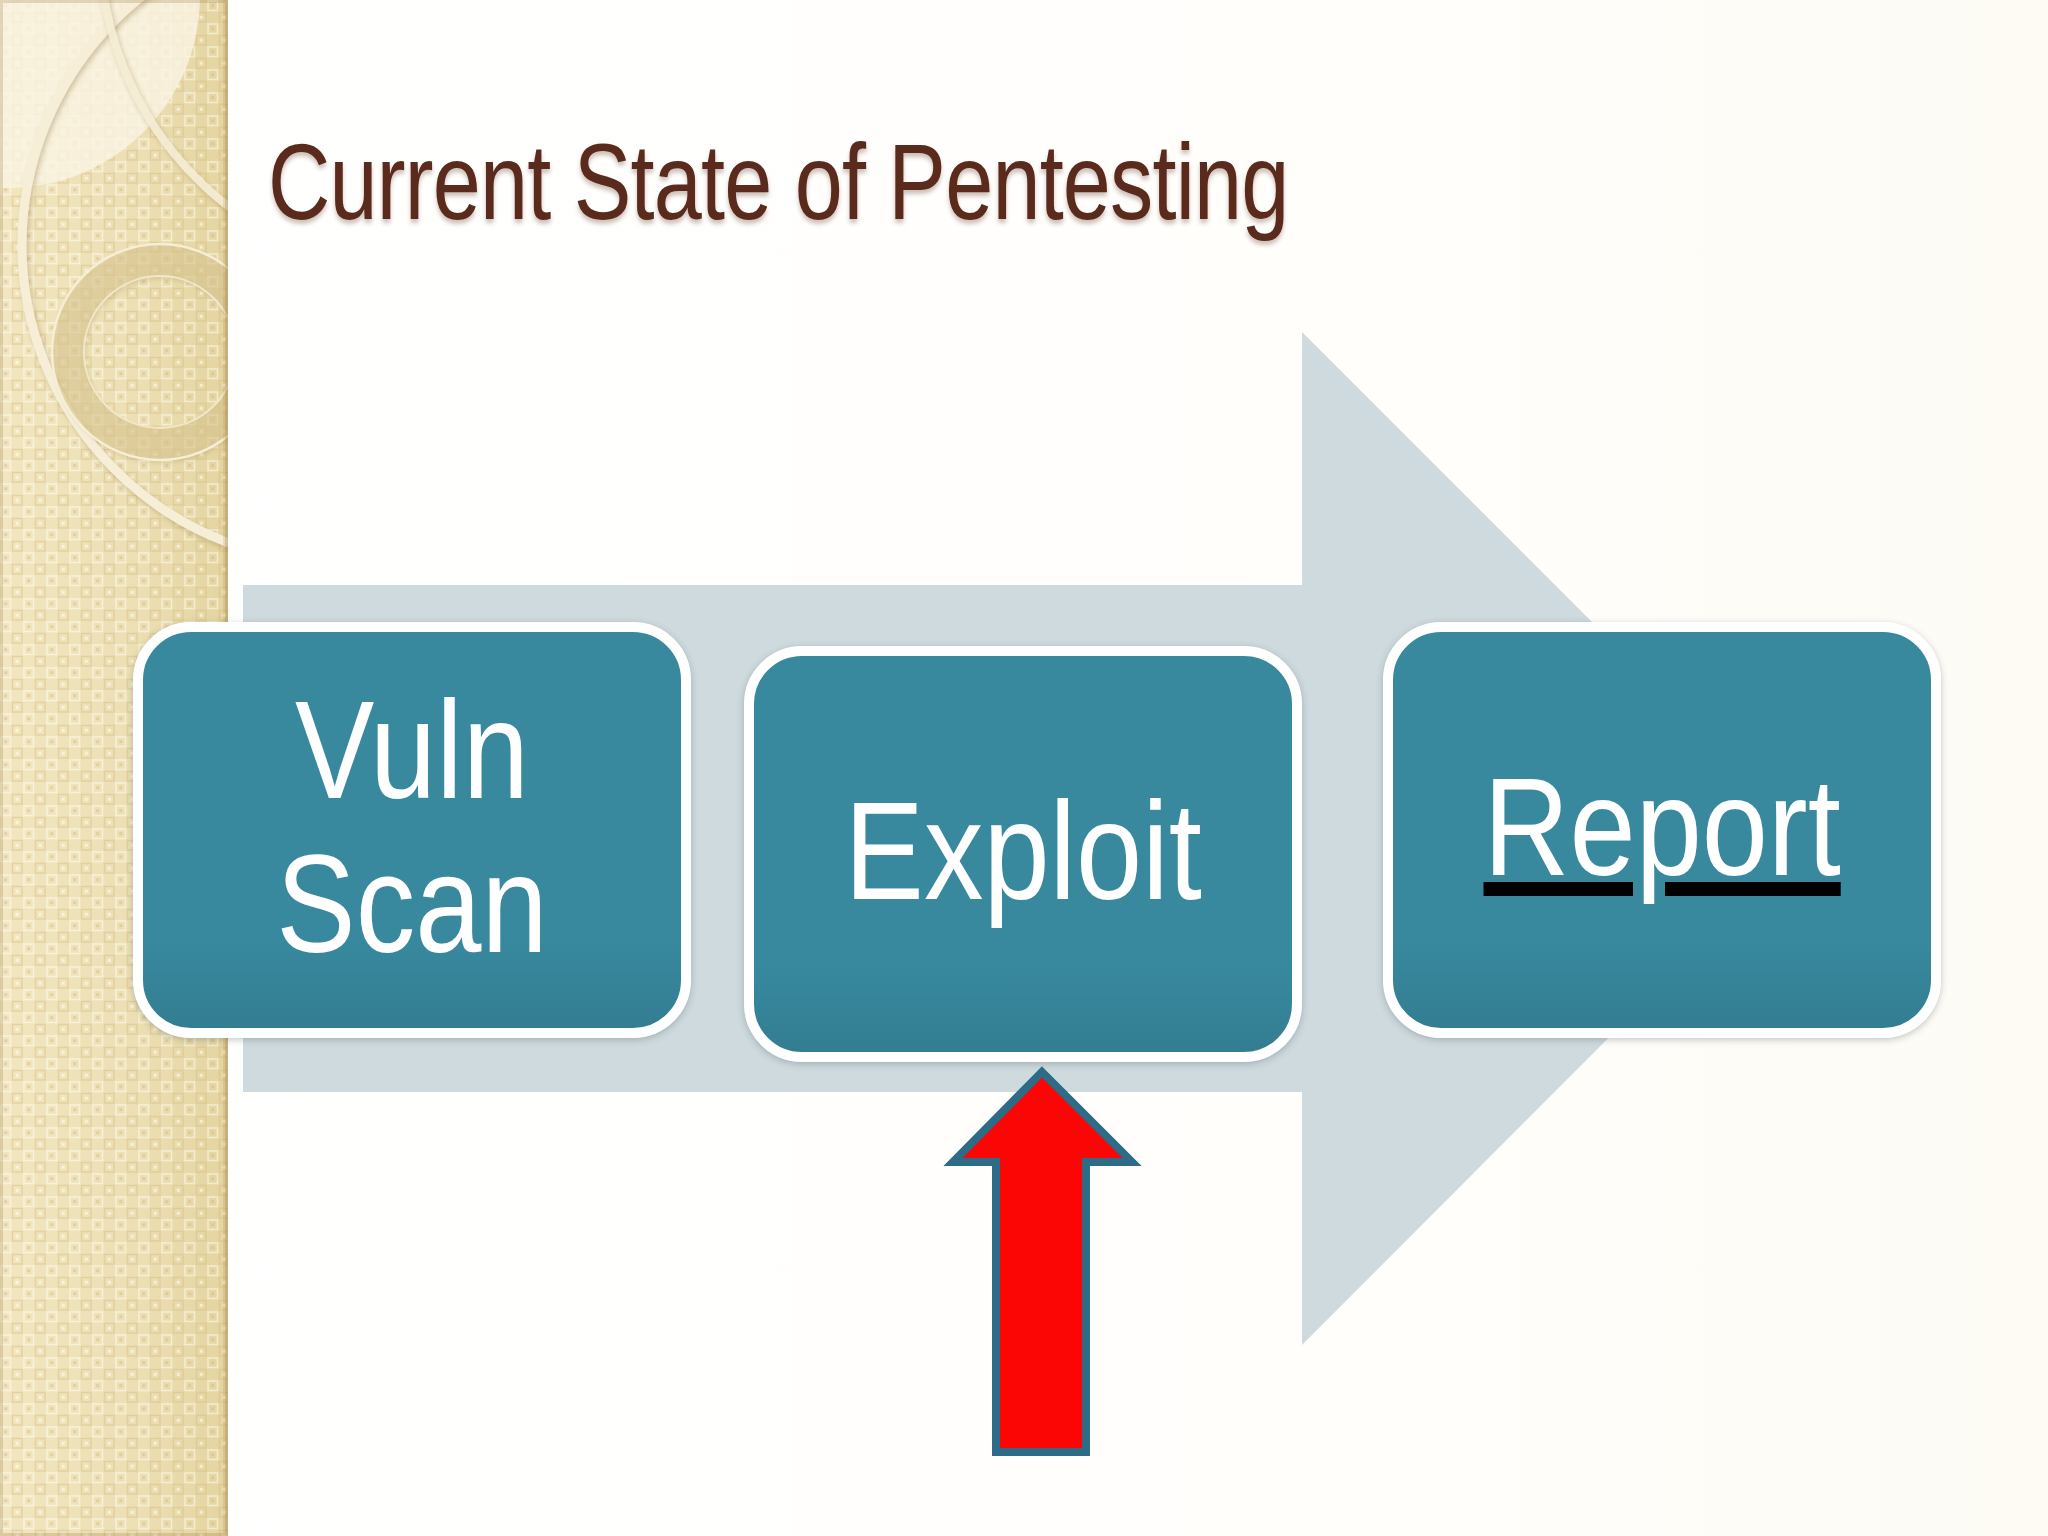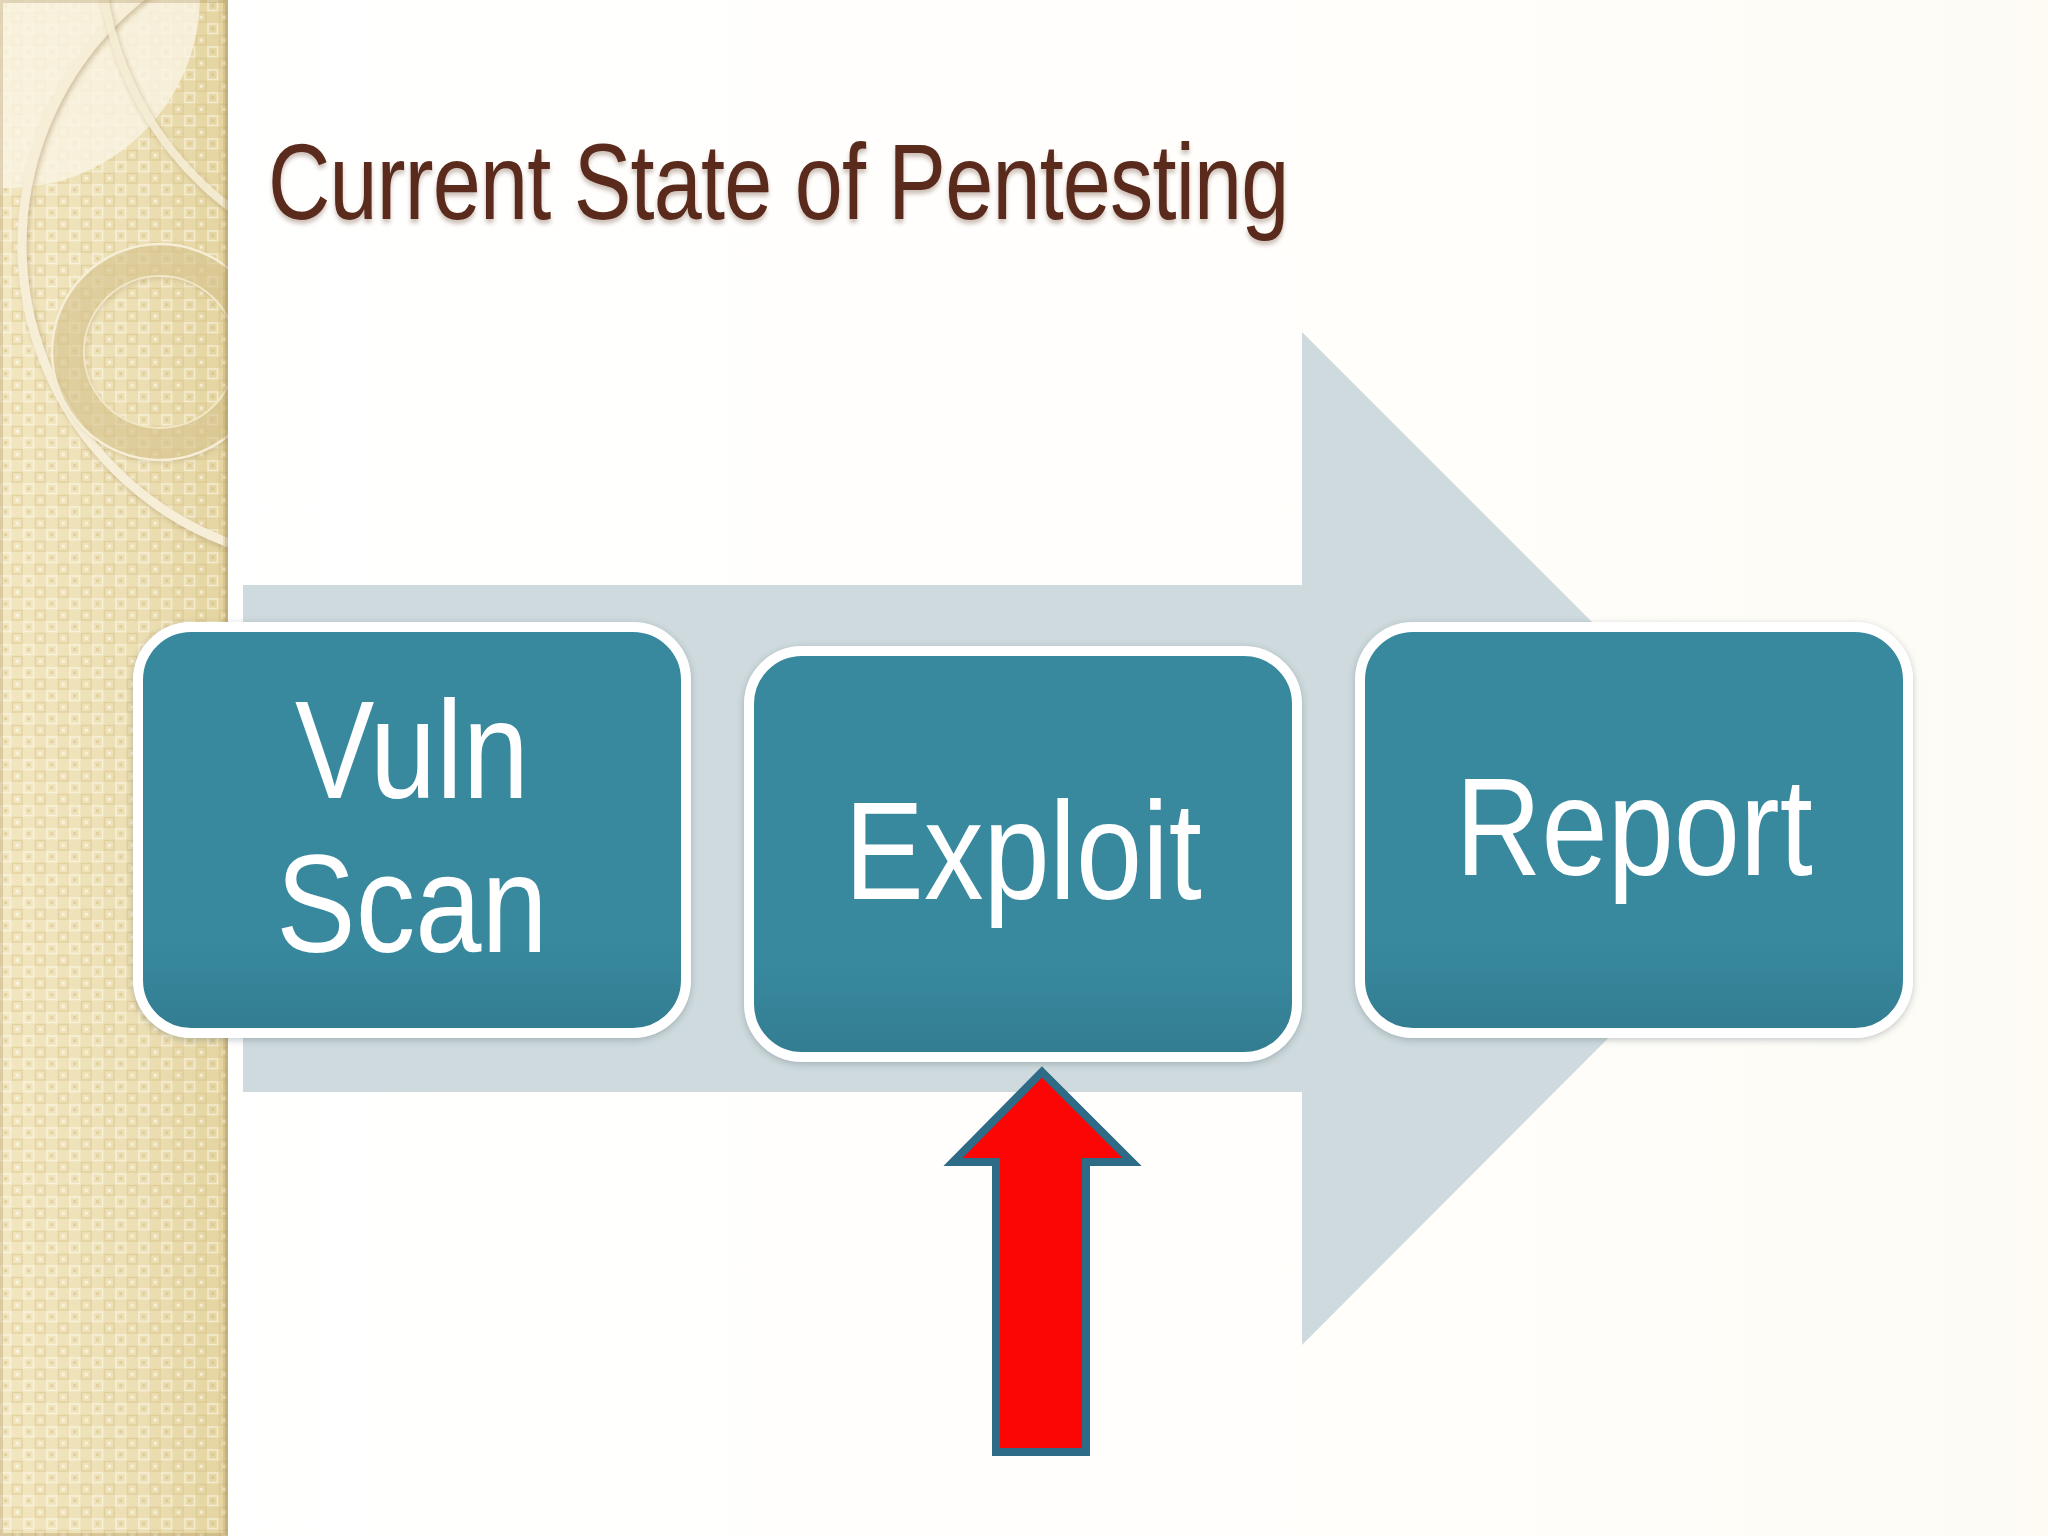--- a/index.html
+++ b/index.html
@@ -45,21 +45,21 @@
     color:#ffffff;
     font-size:140px;
     line-height:1.1;
     text-align:center;
     transform:scaleX(0.85);
     transform-origin:center center;
     padding-bottom:6px;
   }
   .step-1{left:133px;}
   .step-2{left:744px;margin-top:24px;}
-  .step-3{left:1355px;}
+  .step-3{left:1383px;text-decoration:underline;}
   .red-arrow-svg{position:absolute;left:0;top:0;z-index:4;pointer-events:none;}
   .red-arrow-shape{
     fill:var(--red-arrow-fill,#fb0505);
     stroke:var(--red-arrow-border,#2d6b86);
     stroke-width:8;
     stroke-linejoin:miter;
   }
 </style>
 </head>
 <body>

